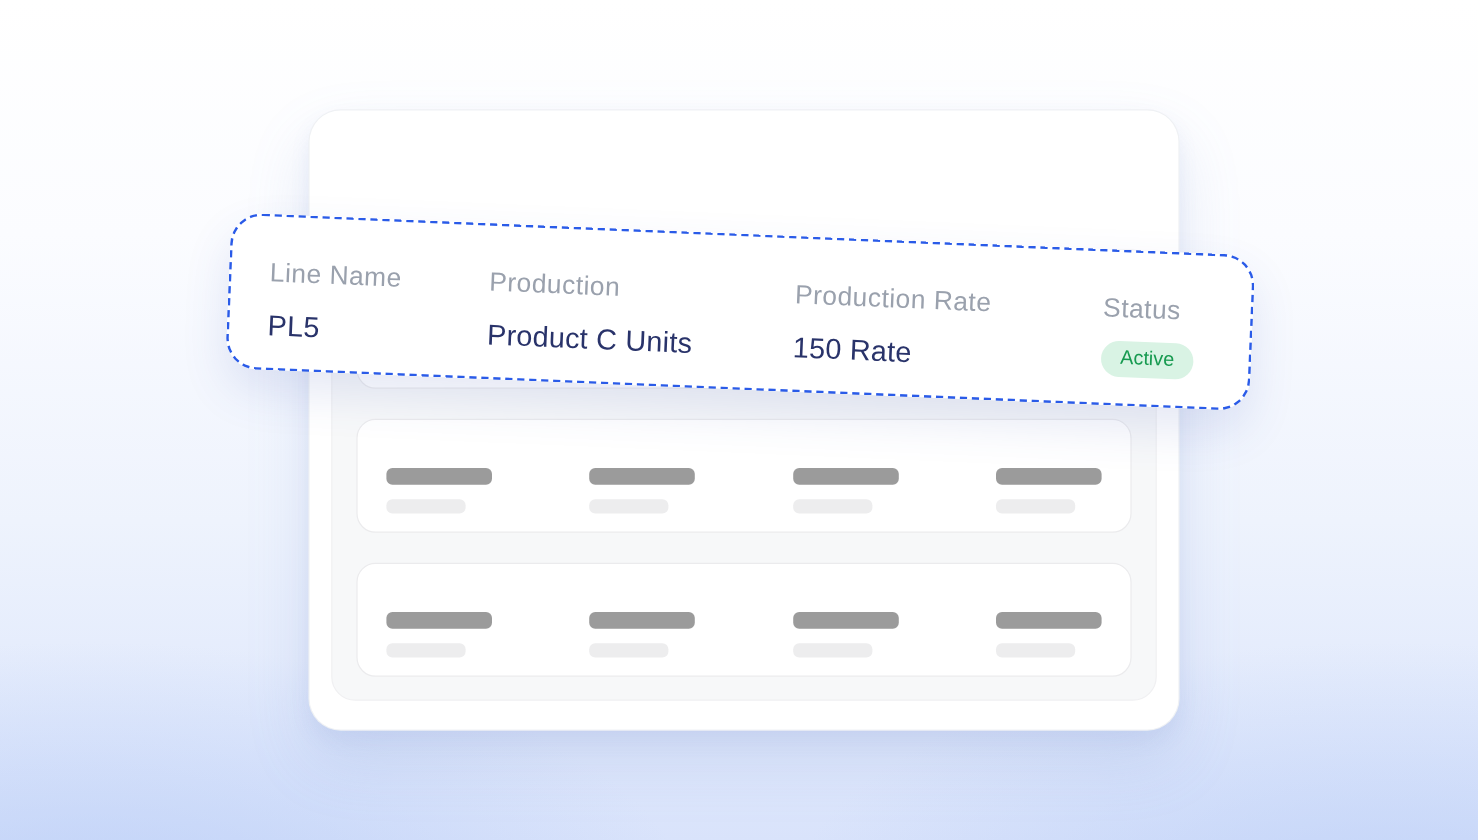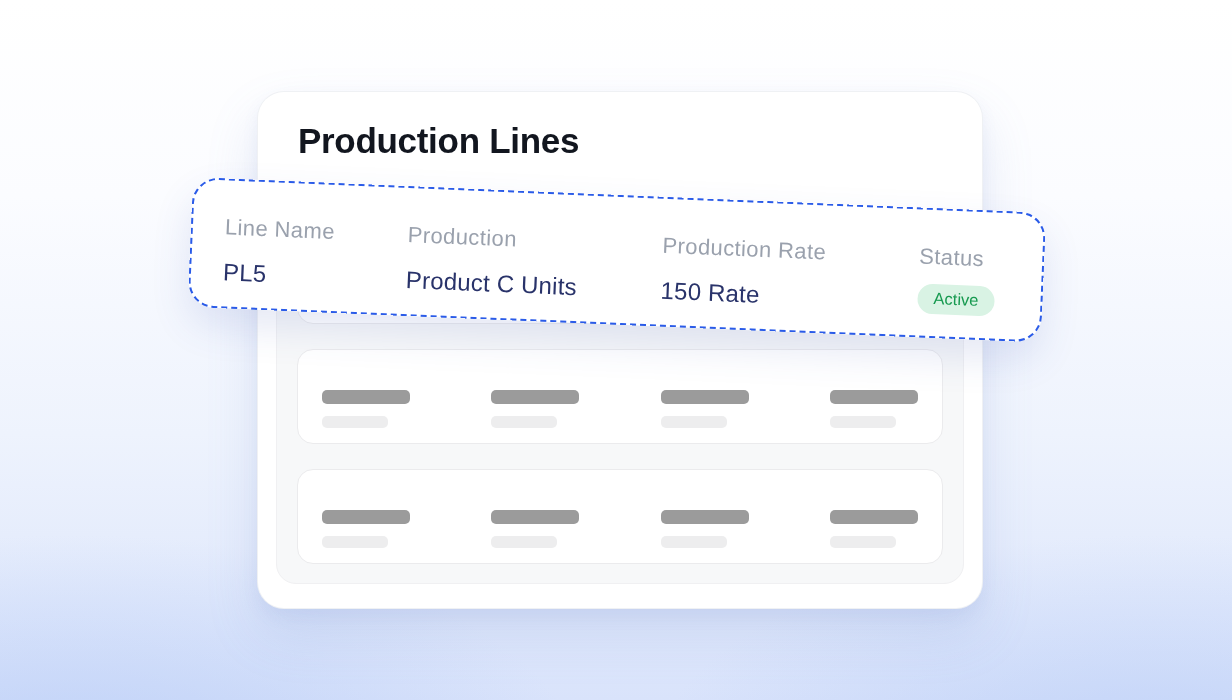--- a/index.html
+++ b/index.html
@@ -72,21 +72,20 @@
     background:var(--badge-bg,#d9f3e4); color:var(--badge-text,#179a50);
     border-radius:16px; font-size:16.5px; line-height:17px; font-weight:500;
   }
 </style>
 </head>
 <body>
 
 <div class="stage">
 
   <section class="card">
-    <h1 class="card-title">Production Lines</h1>
     <div class="panel">
         <div class="srow">
           <div class="scol">
             <div class="sbar dark"></div>
             <div class="sbar light"></div>
           </div>
           <div class="scol">
             <div class="sbar dark"></div>
             <div class="sbar light"></div>
           </div>

